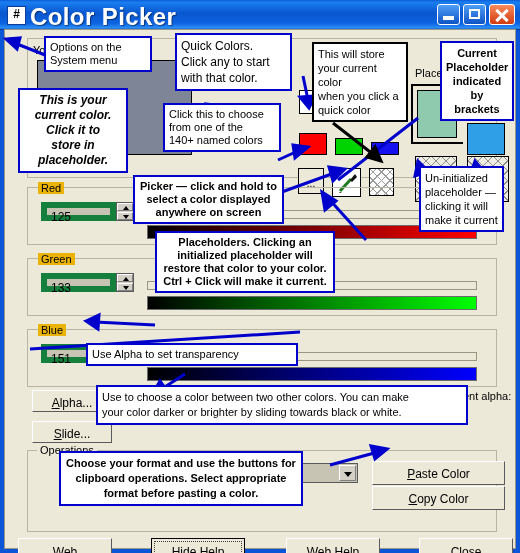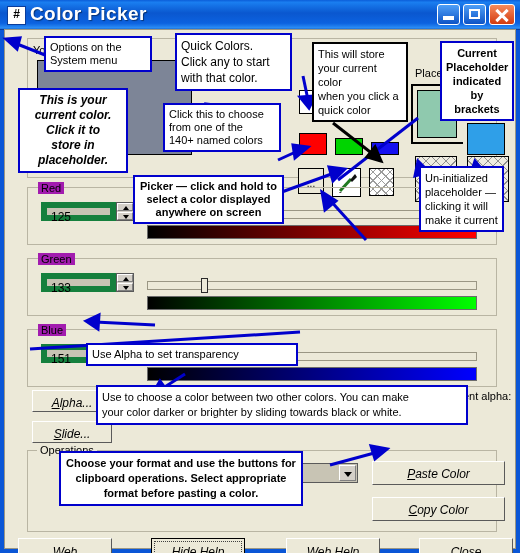--- a/index.html
+++ b/index.html
@@ -20,21 +20,21 @@
     background:linear-gradient(to bottom,#0b5ed9 0%,#1a7ef0 8%,#0a57cf 45%,#0c62e0 80%,#2b8df5 96%,#1b6fd8 100%);
     border-bottom:1px solid #0a3c9a;
   }
   .title-icon{
     position:absolute;left:7px;top:6px;width:17px;height:17px;
     background:#ffffff;border:1px solid #0a3c9a;
     font-size:12px;line-height:15px;text-align:center;color:#000;font-weight:bold;
   }
   .title-text{
     position:absolute;left:30px;top:3px;
-    font-size:19px;font-weight:bold;color:#ffffff;
+    font-size:24px;font-weight:bold;color:#ffffff;
     text-shadow:1px 1px 1px rgba(0,0,0,.45);
     letter-spacing:.4px;
   }
   .win-btn{
     position:absolute;top:4px;width:23px;height:21px;
     border:1px solid #ffffff;border-radius:3px;
     box-sizing:border-box;
   }
   .win-min{left:437px;background:linear-gradient(to bottom,#4f9ff7,#0d53c5);}
   .win-min::after{content:"";position:absolute;left:5px;bottom:4px;width:11px;height:4px;background:#fff;}
@@ -102,21 +102,21 @@
     background-color:#efece1;
     background-image:
       repeating-linear-gradient(45deg,#8f8f8f 0 1px,transparent 1px 7px),
       repeating-linear-gradient(-45deg,#8f8f8f 0 1px,transparent 1px 7px);
   }
   .ph-c{left:410px;}
   .ph-d{left:462px;}
 
   
   .grp{position:absolute;border:1px solid #b9b5a3;box-sizing:border-box;}
-  .grp-lbl{position:absolute;font-size:11px;color:#000;background:#a21caf;padding:0 3px;}
+  .grp-lbl{position:absolute;font-size:11px;color:#000;background:#eab308;padding:0 3px;}
   .spin-box{
     position:absolute;height:19px;width:75px;
     background:#c8c4b4;border:6px solid #15803d;box-sizing:border-box;
     font-size:12px;color:#000;padding:2px 0 0 4px;
   }
   .spin-btns{
     position:absolute;width:18px;height:19px;background:#d4d0c8;
     border:1px solid #5a5a5a;box-sizing:border-box;
   }
   .spin-btns .up,.spin-btns .dn{
@@ -145,21 +145,21 @@
   .ramp-blue{background:linear-gradient(to right,#000000,#0000ff);}
 
   
   .btn{
     position:absolute;background:#ece9d8;
     border-top:1px solid #ffffff;border-left:1px solid #ffffff;
     border-right:1px solid #5a5a5a;border-bottom:1px solid #5a5a5a;
     box-sizing:border-box;font-size:12px;color:#000;
     text-align:center;
   }
-  .btn span{display:block;margin-top:5px;font-style:italic;}
+  .btn span{display:block;margin-top:5px;}
   .btn u{text-decoration:underline;}
   .btn.default{border:1px solid #000;}
   .btn.default .inner{
     position:absolute;left:2px;top:2px;right:2px;bottom:2px;
     border:1px dotted #404040;box-sizing:border-box;
   }
 
   .alpha-note{position:absolute;left:195px;top:360px;font-size:11px;color:#000;}
 
   
@@ -289,21 +289,21 @@
     <div class="ops-grp"></div>
     <div class="ops-lbl">Operations</div>
     <div class="fmt-lbl">Format:</div>
     <div class="combo">
       <span>Bitmap</span>
       <div class="combo-arrow"></div>
     </div>
     <div class="btn" style="left:367px;top:431px;width:133px;height:24px;">
       <span><u>P</u><span style="display:inline">aste Color</span></span>
     </div>
-    <div class="btn" style="left:367px;top:467px;width:133px;height:24px;">
+    <div class="btn" style="left:367px;top:456px;width:133px;height:24px;">
       <span><u>C</u><span style="display:inline">opy Color</span></span>
     </div>
 
     <div class="btn" style="left:13px;top:508px;width:94px;height:25px;">
       <span style="margin-top:6px"><u>W</u><span style="display:inline">eb</span></span>
     </div>
     <div class="btn default" style="left:146px;top:508px;width:94px;height:25px;">
       <div class="inner"></div>
       <span style="margin-top:6px">Hide <u>H</u><span style="display:inline">elp</span></span>
     </div>
@@ -371,20 +371,24 @@
 Placeholder
 indicated by
 brackets</div>
   <div class="callout bold" style="left: 133px; top: 175px; width: 151px; white-space: pre-line;">Picker — click and hold to
 select a color displayed
 anywhere on screen</div>
   <div class="callout" style="left: 419px; top: 166px; width: 85px; line-height: 14px; white-space: pre-line;">Un-initialized
 placeholder —
 clicking it will
 make it current</div>
+  <div class="callout bold" style="left: 155px; top: 231px; width: 180px; white-space: pre-line;">Placeholders.  Clicking an
+initialized placeholder will
+restore that color to your color.
+Ctrl + Click will make it current.</div>
   <div class="callout" style="left: 86px; top: 343px; width: 212px; white-space: pre-line;">Use Alpha to set transparency</div>
   <div class="callout" style="left: 96px; top: 385px; width: 372px; line-height: 15px; white-space: pre-line;">Use to choose a color between two other colors.  You can make
 your color darker or brighter by sliding towards black or white.</div>
   <div class="callout bold" style="left: 59px; top: 451px; width: 244px; line-height: 15px; white-space: pre-line;">Choose your format and use the buttons for
 clipboard operations.  Select appropriate
 format before pasting a color.</div>
 
 </div>
 
 </body></html>

